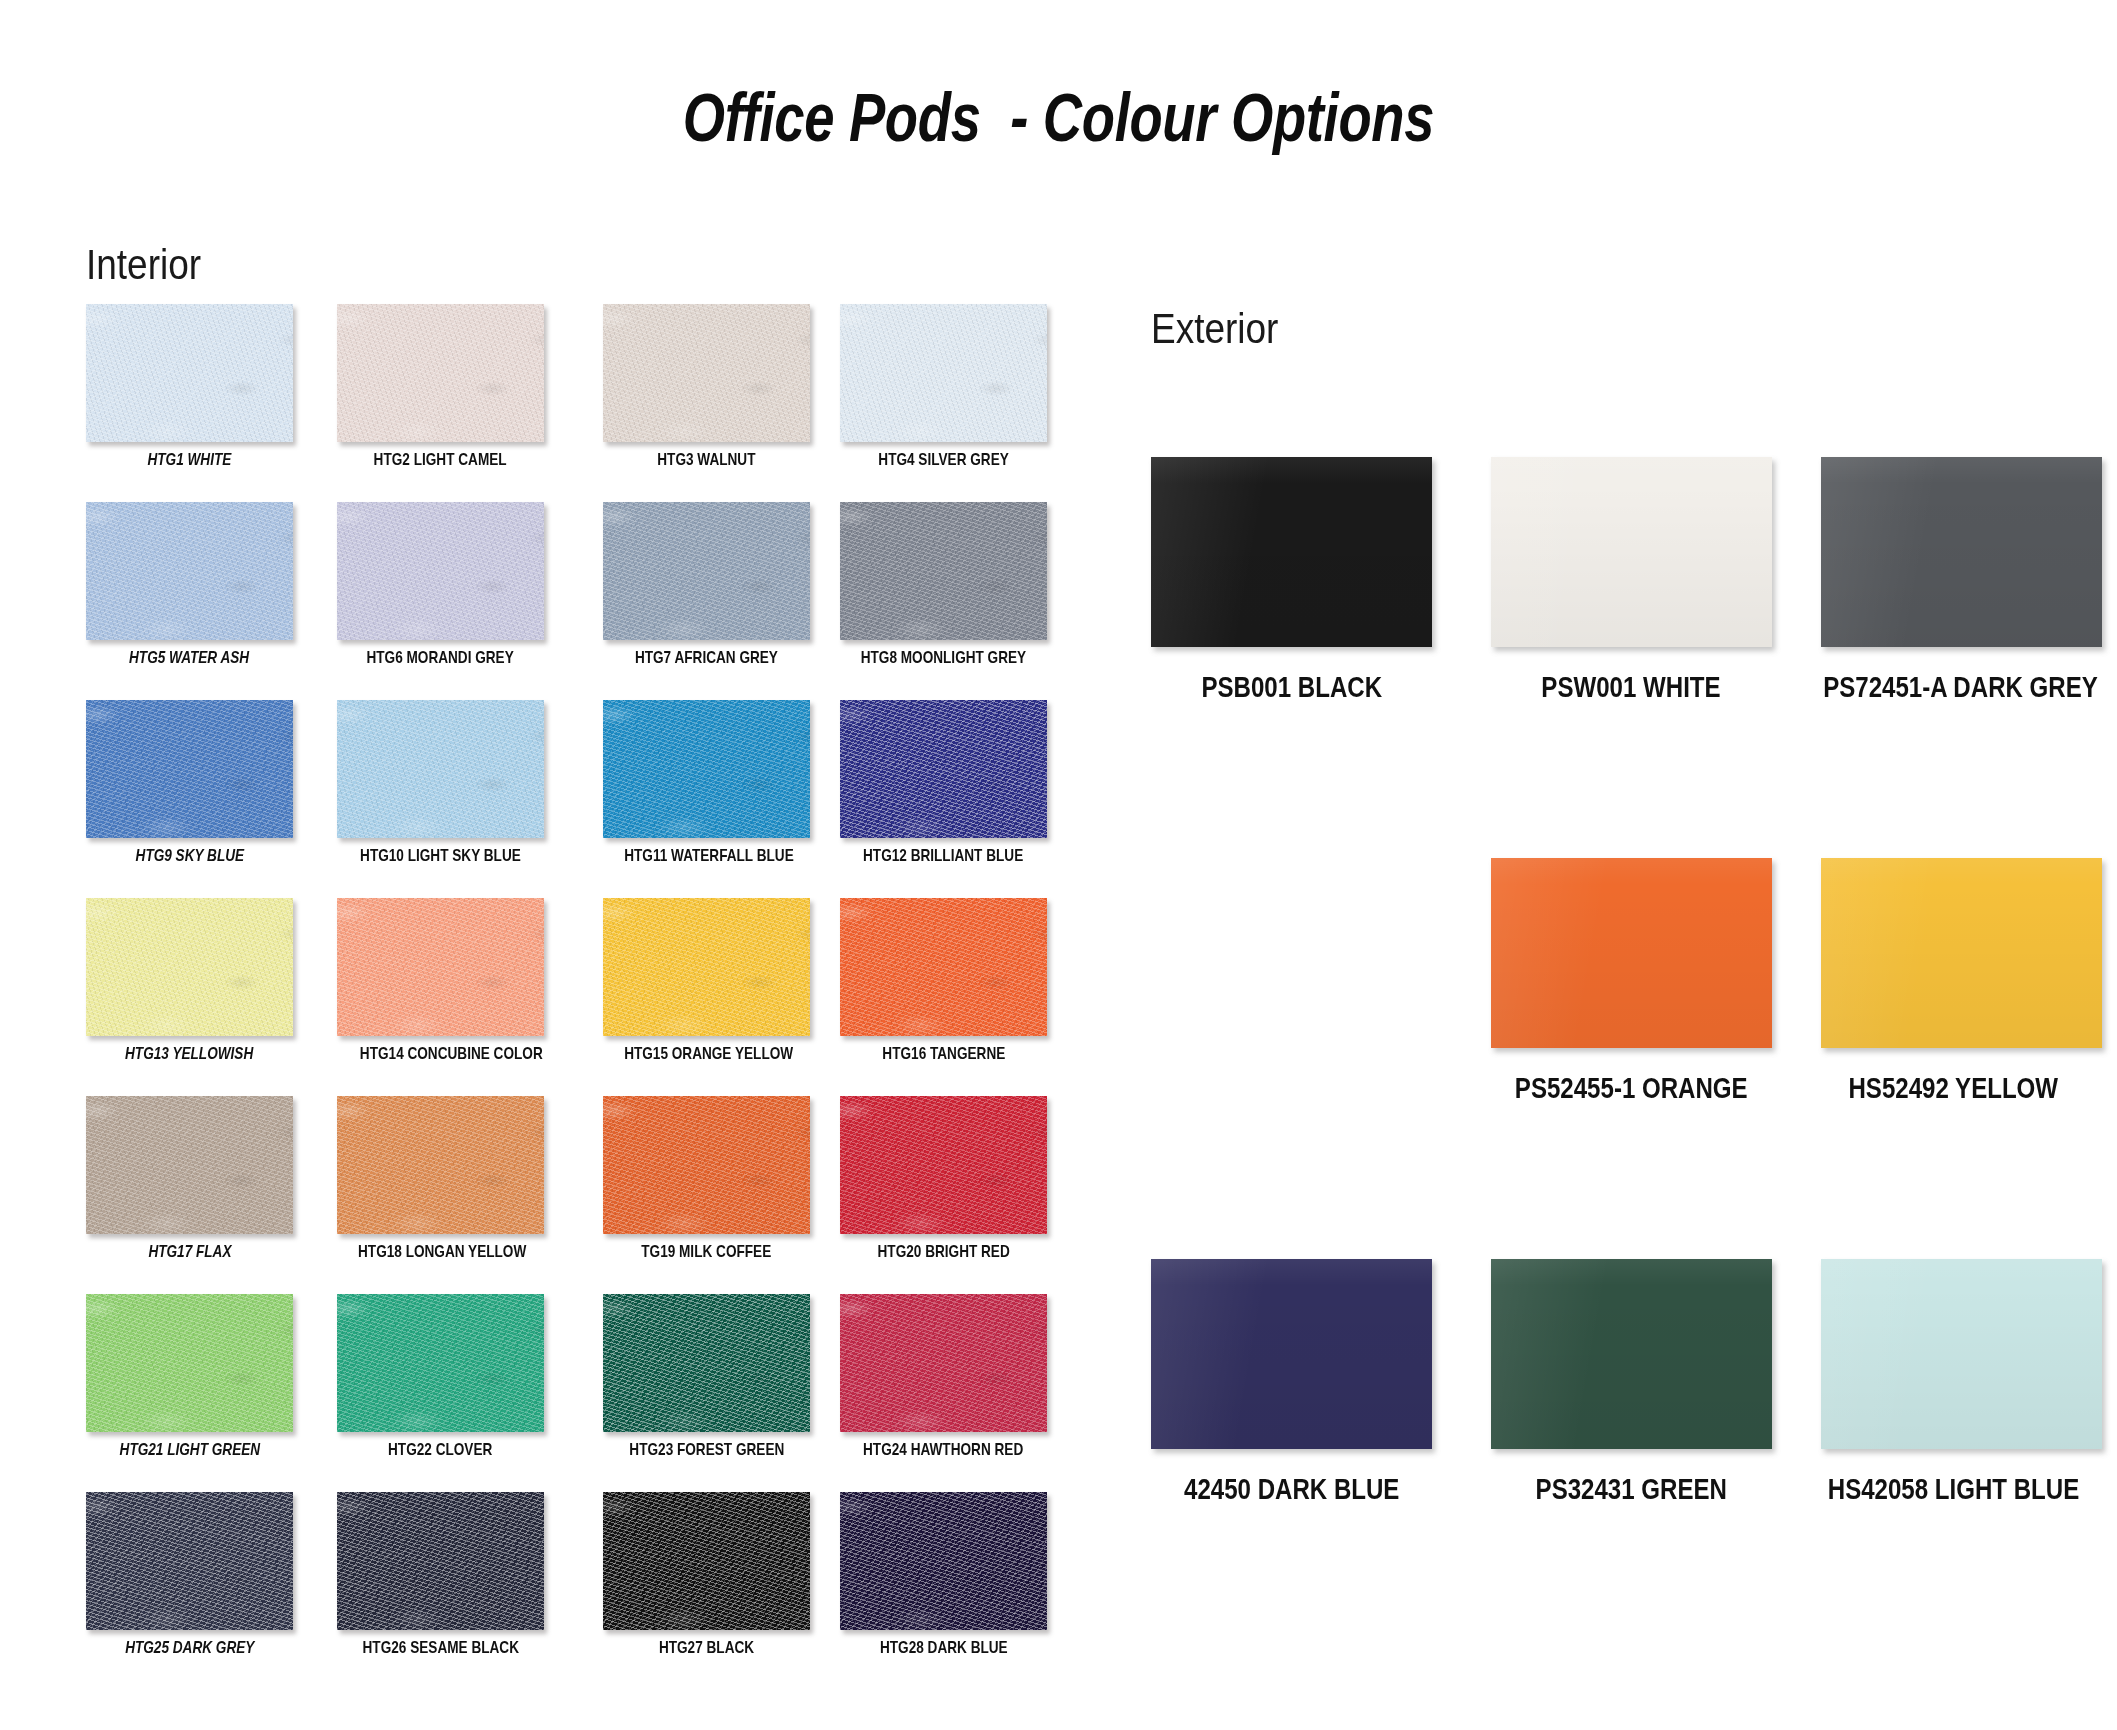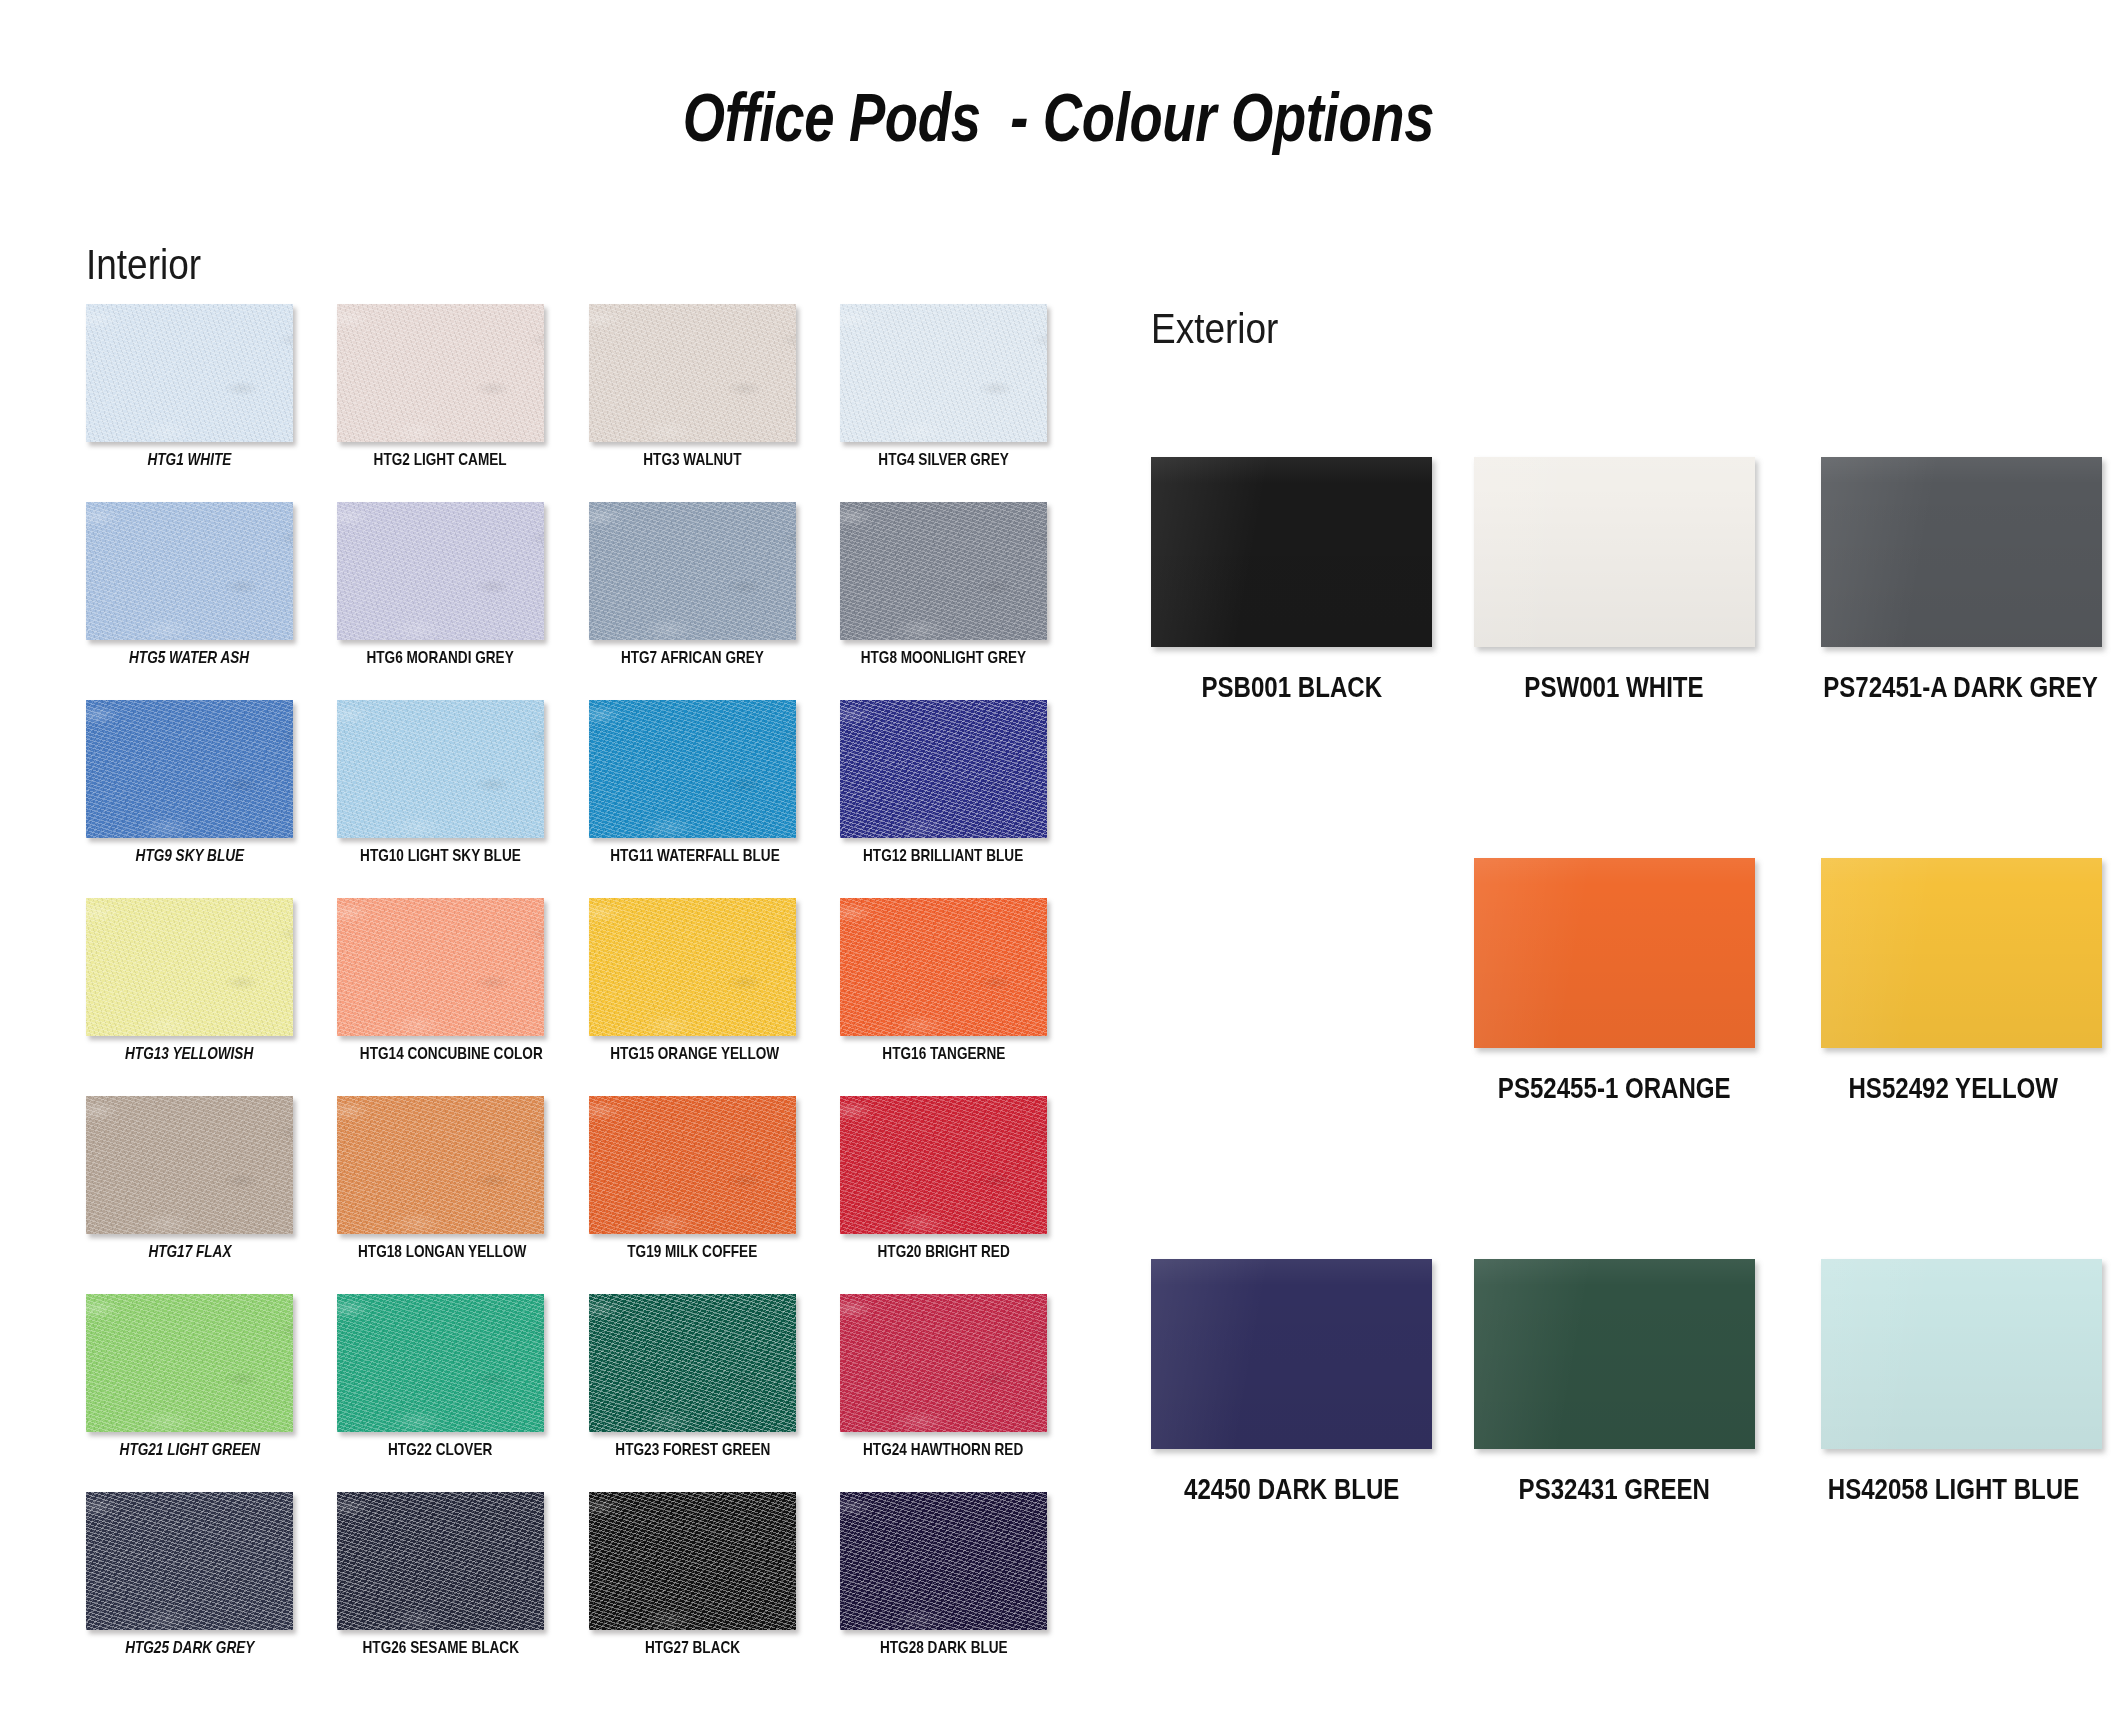--- a/index.html
+++ b/index.html
@@ -49,21 +49,21 @@
     width:979px;
   }
   .int-row{ position:relative; height:198px; }
   .int-cell{
     position:absolute;
     width:207px;
     top:0;
   }
   .int-cell.c0{ left:0px;font-style:italic; }
   .int-cell.c1{ left:251px; }
-  .int-cell.c2{ left:503px;text-decoration:underline; }
+  .int-cell.c2{ left:517px;text-decoration:underline; }
   .int-cell.c3{ left:754px; }
 
   .swatch-int{
     position:relative;
     width:207px; height:138px;
     box-shadow:2.6px 3.5px 4.4px rgba(120,115,115,0.45);
     overflow:hidden;
   }
   
   .swatch-int .fib{
@@ -106,21 +106,21 @@
 
   
   #exterior-grid{
     position:absolute;
     left:1151px; top:457px;
     width:953px;
   }
   .ext-row{ position:relative; height:401px; }
   .ext-cell{ position:absolute; width:291px; top:0; }
   .ext-cell.c0{ left:0px;text-decoration:underline; }
-  .ext-cell.c1{ left:323px; }
+  .ext-cell.c1{ left:340px; }
   .ext-cell.c2{ left:662px;padding-left:8px; }
 
   .swatch-ext{
     position:relative;
     width:281px; height:190px;
     box-shadow:2.6px 3.5px 5.3px rgba(120,118,118,0.42);
     overflow:hidden;
   }
   .swatch-ext .sheen{
     position:absolute; inset:0;

